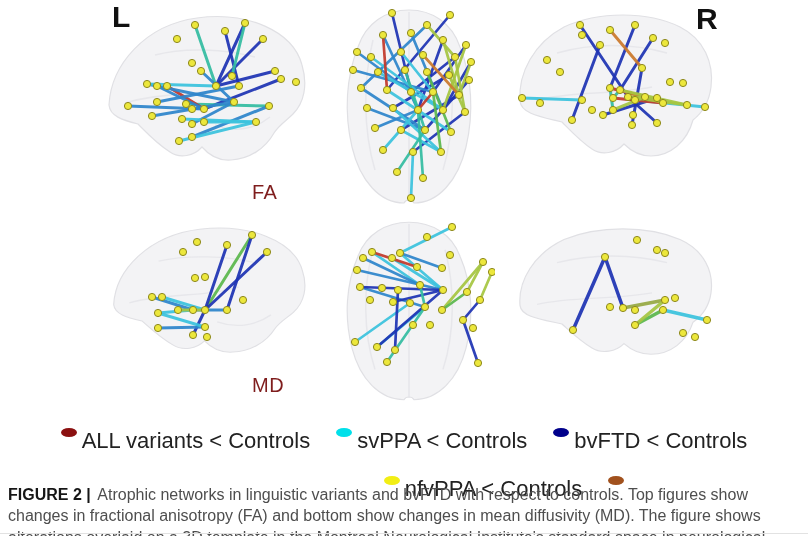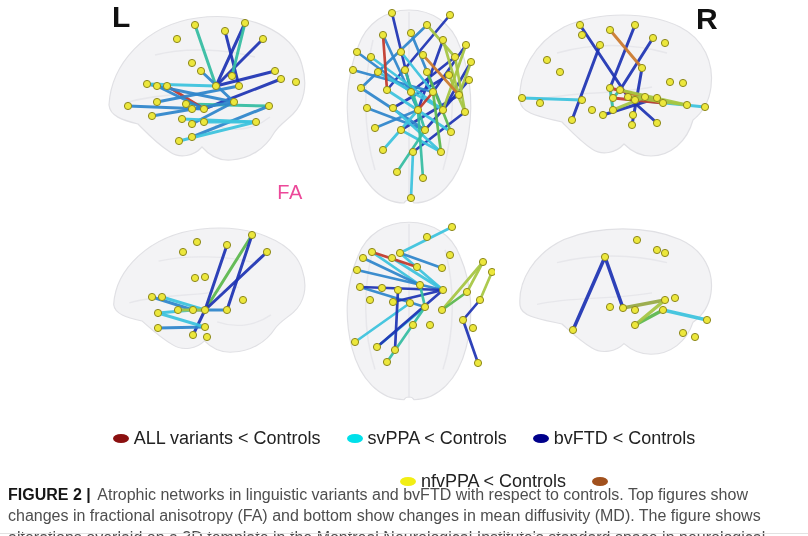--- a/index.html
+++ b/index.html
@@ -8,32 +8,32 @@
   .panel{position:absolute;}
   #p-fa-left  {left:95px;  top:5px;   width:215px;height:185px;}
   #p-fa-axial {left:323px; top:0px;   width:172px;height:212px;}
   #p-fa-right {left:512px; top:5px;   width:205px;height:180px;}
   #p-md-left  {left:100px; top:218px; width:210px;height:160px;}
   #p-md-axial {left:323px; top:213px; width:172px;height:195px;}
   #p-md-right {left:512px; top:220px; width:205px;height:160px;}
   .orient{position:absolute;font-weight:bold;font-size:30px;color:#111;}
   #lab-l{left:112px;top:0px;}
   #lab-r{left:696px;top:2px;}
-  .row-label{position:absolute;left:252px;width:76px;text-align:center;
-             font-size:20px;color:#ec4899;letter-spacing:0.5px;}
+  .row-label{position:absolute;left:252px;width:76px;text-align:left;
+             font-size:20px;color:#7f1d1d;letter-spacing:0.5px;}
   #lab-fa{top:181px;}
   #lab-md{top:374px;}
   .legend{position:absolute;left:0;width:808px;}
   #legend-row-1{top:428px;}
   #legend-row-2{top:450px;}
   .legend-row{display:flex;justify-content:center;gap:26px;position:relative;}
   #legend-row-2 .legend-row-inner{position:relative;left:100px;}
   .legend-row-inner{display:flex;gap:26px;}
-  .legend-item{display:flex;align-items:center;gap:5px;
-               font-size:18px;color:#222;white-space:nowrap;}
+  .legend-item{display:flex;align-items:flex-start;gap:5px;
+               font-size:22px;color:#222;white-space:nowrap;}
   .legend-marker{display:inline-block;width:16px;height:9px;border-radius:50%;}
   .caption{position:absolute;left:8px;top:484px;width:794px;
            font-size:16px;line-height:1.33;color:#4e4e4e;}
   .cap-label{font-weight:bold;color:#161616;margin-right:3px;}
   .bottom-rule{position:absolute;left:0;top:533px;width:808px;height:1px;background:#e2e2e2;}
   .brain-body{fill:#f3f3f5;stroke:#e0e0e4;stroke-width:1.2;}
   .sulcus{fill:none;stroke:#e7e7eb;stroke-width:1.5;}
   .midline{fill:none;stroke:#e3e3e8;stroke-width:1.2;}
 </style>
 </head>
@@ -393,20 +393,21 @@
         <circle cx="163" cy="78" r="3.6" fill="#ece73c" stroke="#8d881e" stroke-width="1"></circle>
         <circle cx="151" cy="90" r="3.6" fill="#ece73c" stroke="#8d881e" stroke-width="1"></circle>
         <circle cx="123" cy="105" r="3.6" fill="#ece73c" stroke="#8d881e" stroke-width="1"></circle>
         <circle cx="195" cy="100" r="3.6" fill="#ece73c" stroke="#8d881e" stroke-width="1"></circle>
         <circle cx="61" cy="110" r="3.6" fill="#ece73c" stroke="#8d881e" stroke-width="1"></circle>
         <circle cx="171" cy="113" r="3.6" fill="#ece73c" stroke="#8d881e" stroke-width="1"></circle>
         <circle cx="183" cy="117" r="3.6" fill="#ece73c" stroke="#8d881e" stroke-width="1"></circle>
       </g>
   </svg>
 
+  <div id="lab-md" class="row-label">MD</div>
 
   <div id="legend-row-1" class="legend legend-row">
     <div class="legend-row-inner">
         <div class="legend-item">
           <span class="legend-marker" style="background: rgb(139, 16, 16);"></span>
           <span>ALL variants &lt; Controls</span>
         </div>
         <div class="legend-item">
           <span class="legend-marker" style="background: rgb(0, 224, 234);"></span>
           <span>svPPA &lt; Controls</span>

